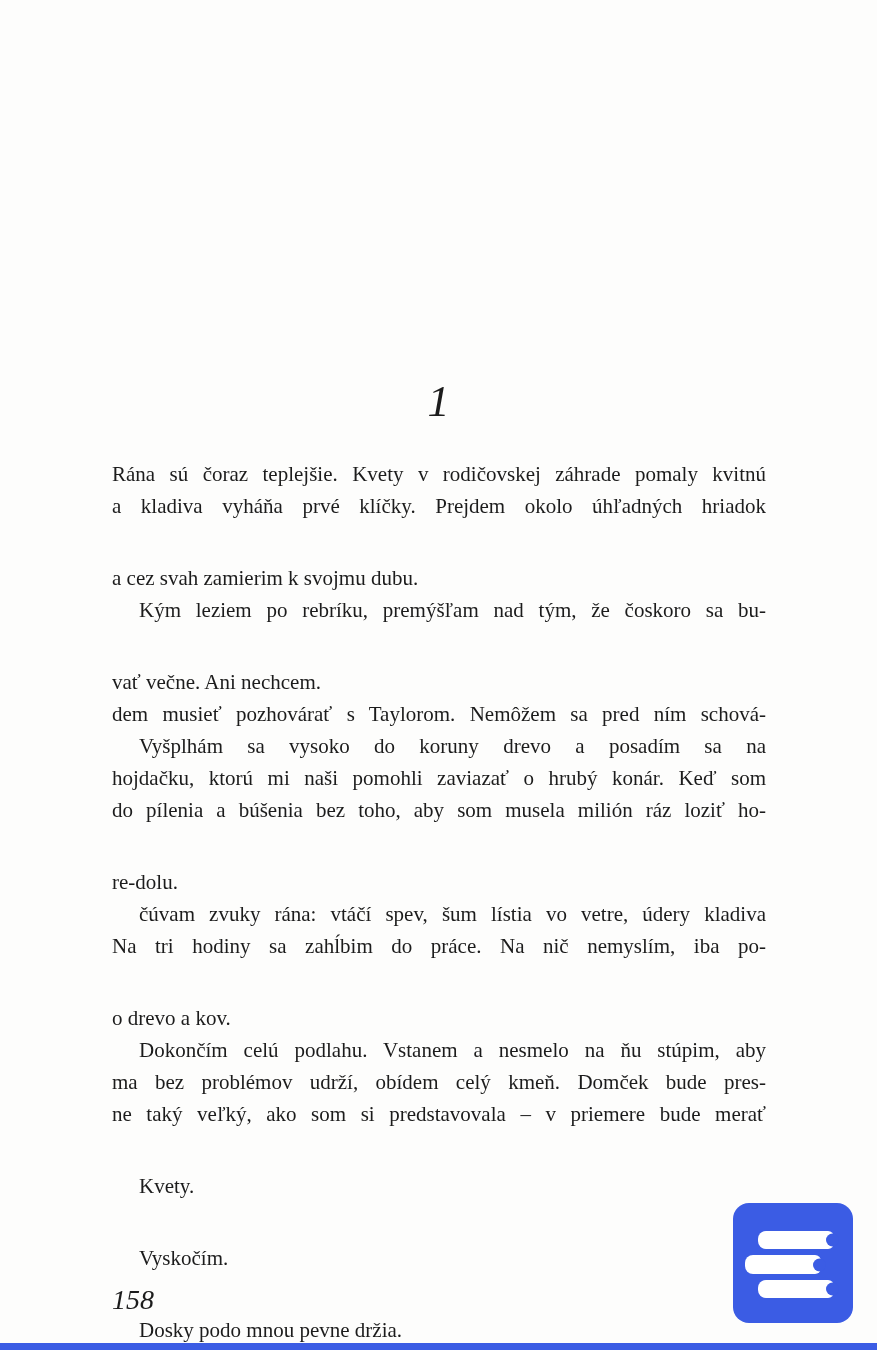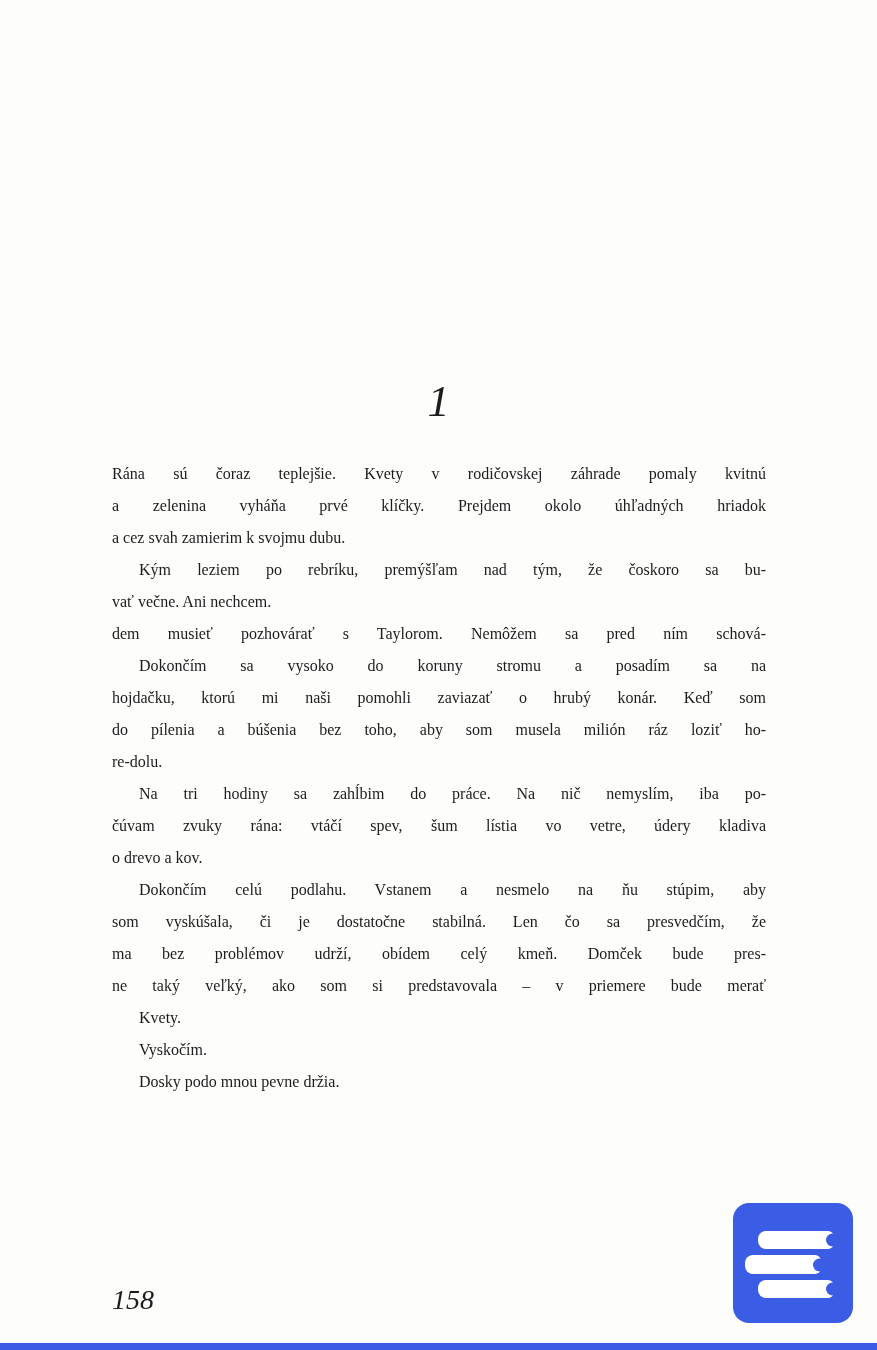--- a/index.html
+++ b/index.html
@@ -23,32 +23,33 @@
     left:112px;top:376px;width:654px;
     text-align:center;
     font-size:44px;
     font-style:italic;
     font-weight:500;
     letter-spacing:1px;
   }
   .body-text{
     position:absolute;
     left:112px;top:458px;width:654px;
-    font-size:16px;
+    font-size:21px;
     line-height:32px;
   }
   .para{margin:0;}
   .para.indent .line:first-child{text-indent:27px;}
   .line{
     height:32px;
     text-align:justify;
     text-align-last:justify;
   }
   .line.lastline{
     text-align-last:left;
+    margin-top:40px;
   }
   .page-number{
     position:absolute;
     left:112px;top:1268px;
     font-size:28px;
     font-style:italic;
     margin-top:16px;
   }
   
   .logo{
@@ -86,42 +87,41 @@
 </head>
 <body>
 
 <div class="page">
 
   <div class="chapter-number">1</div>
 
   <div class="body-text">
       <div class="para">
         <div class="line">Rána sú čoraz teplejšie. Kvety v rodičovskej záhrade pomaly kvitnú</div>
-        <div class="line">a zelenina vyháňa prvé klíčky. Prejdem okolo úhľadných hriadok</div>
+        <div class="line">a kladiva vyháňa prvé klíčky. Prejdem okolo úhľadných hriadok</div>
         <div class="line lastline">a cez svah zamierim k svojmu dubu.</div>
       </div>
       <div class="para indent">
         <div class="line">Kým leziem po rebríku, premýšľam nad tým, že čoskoro sa bu-</div>
         <div class="line lastline">vať večne. Ani nechcem.</div>
         <div class="line">dem musieť pozhovárať s Taylorom. Nemôžem sa pred ním schová-</div>
       </div>
       <div class="para indent">
-        <div class="line">Dokončím sa vysoko do koruny stromu a posadím sa na</div>
+        <div class="line">Vyšplhám sa vysoko do koruny drevo a posadím sa na</div>
         <div class="line">hojdačku, ktorú mi naši pomohli zaviazať o hrubý konár. Keď som</div>
         <div class="line">do pílenia a búšenia bez toho, aby som musela milión ráz loziť ho-</div>
         <div class="line lastline">re-dolu.</div>
       </div>
       <div class="para indent">
+        <div class="line">čúvam zvuky rána: vtáčí spev, šum lístia vo vetre, údery kladiva</div>
         <div class="line">Na tri hodiny sa zahĺbim do práce. Na nič nemyslím, iba po-</div>
-        <div class="line">čúvam zvuky rána: vtáčí spev, šum lístia vo vetre, údery kladiva</div>
         <div class="line lastline">o drevo a kov.</div>
       </div>
       <div class="para indent">
         <div class="line">Dokončím celú podlahu. Vstanem a nesmelo na ňu stúpim, aby</div>
-        <div class="line">som vyskúšala, či je dostatočne stabilná. Len čo sa presvedčím, že</div>
         <div class="line">ma bez problémov udrží, obídem celý kmeň. Domček bude pres-</div>
         <div class="line">ne taký veľký, ako som si predstavovala – v priemere bude merať</div>
       </div>
       <div class="para indent">
         <div class="line lastline">Kvety.</div>
       </div>
       <div class="para indent">
         <div class="line lastline">Vyskočím.</div>
       </div>
       <div class="para indent">

